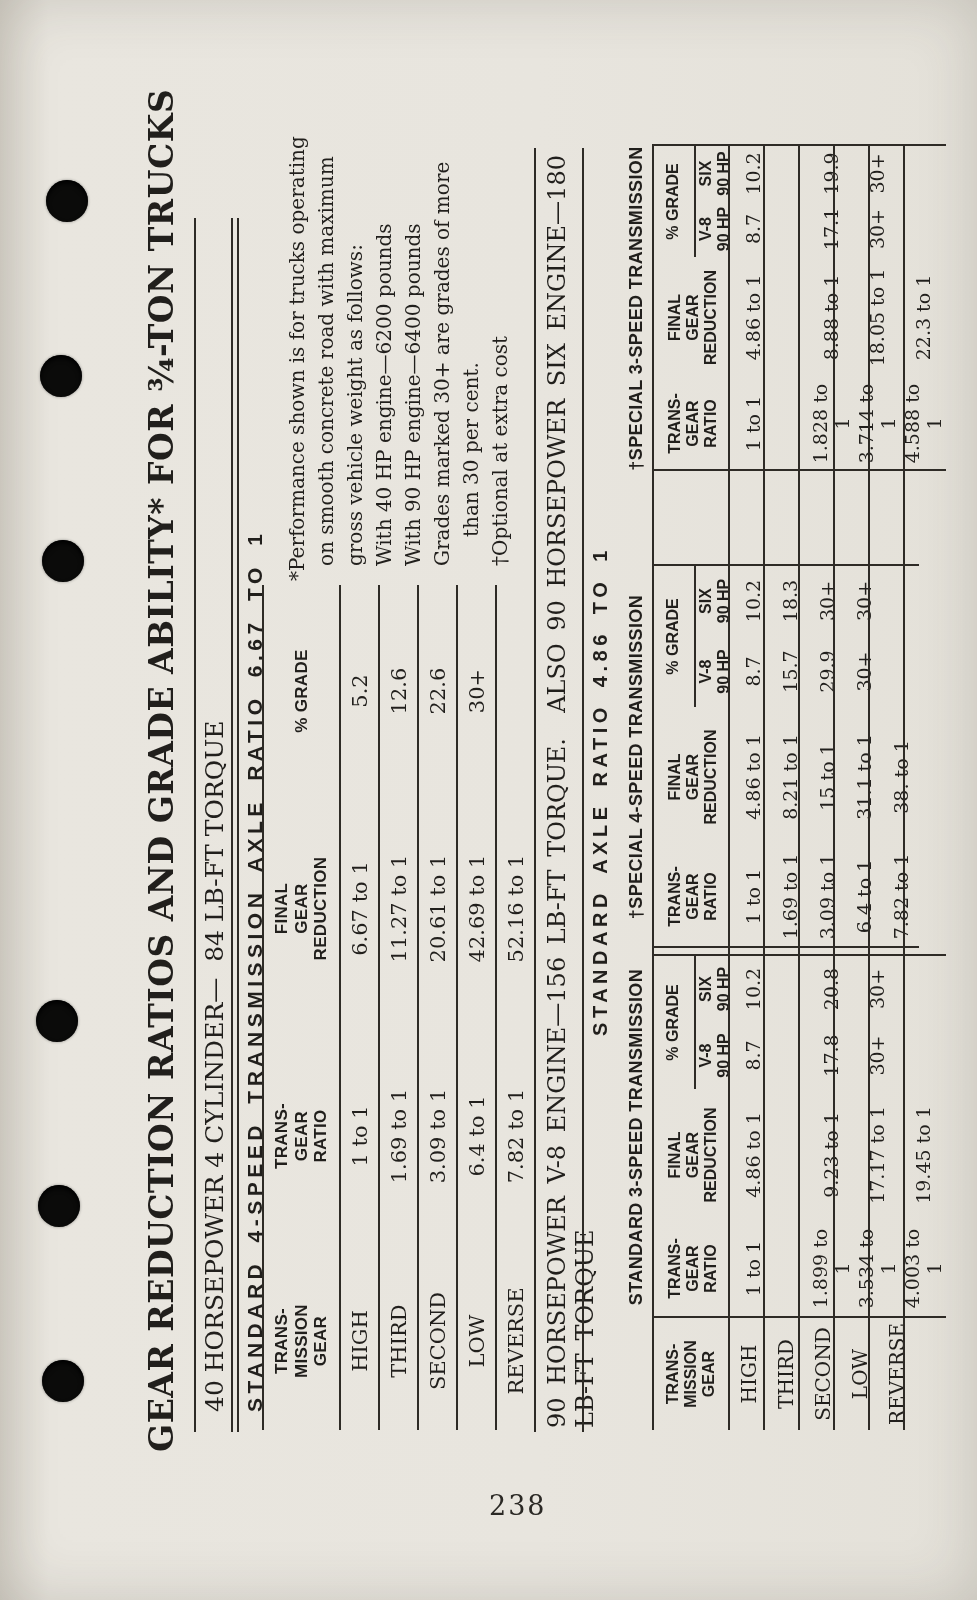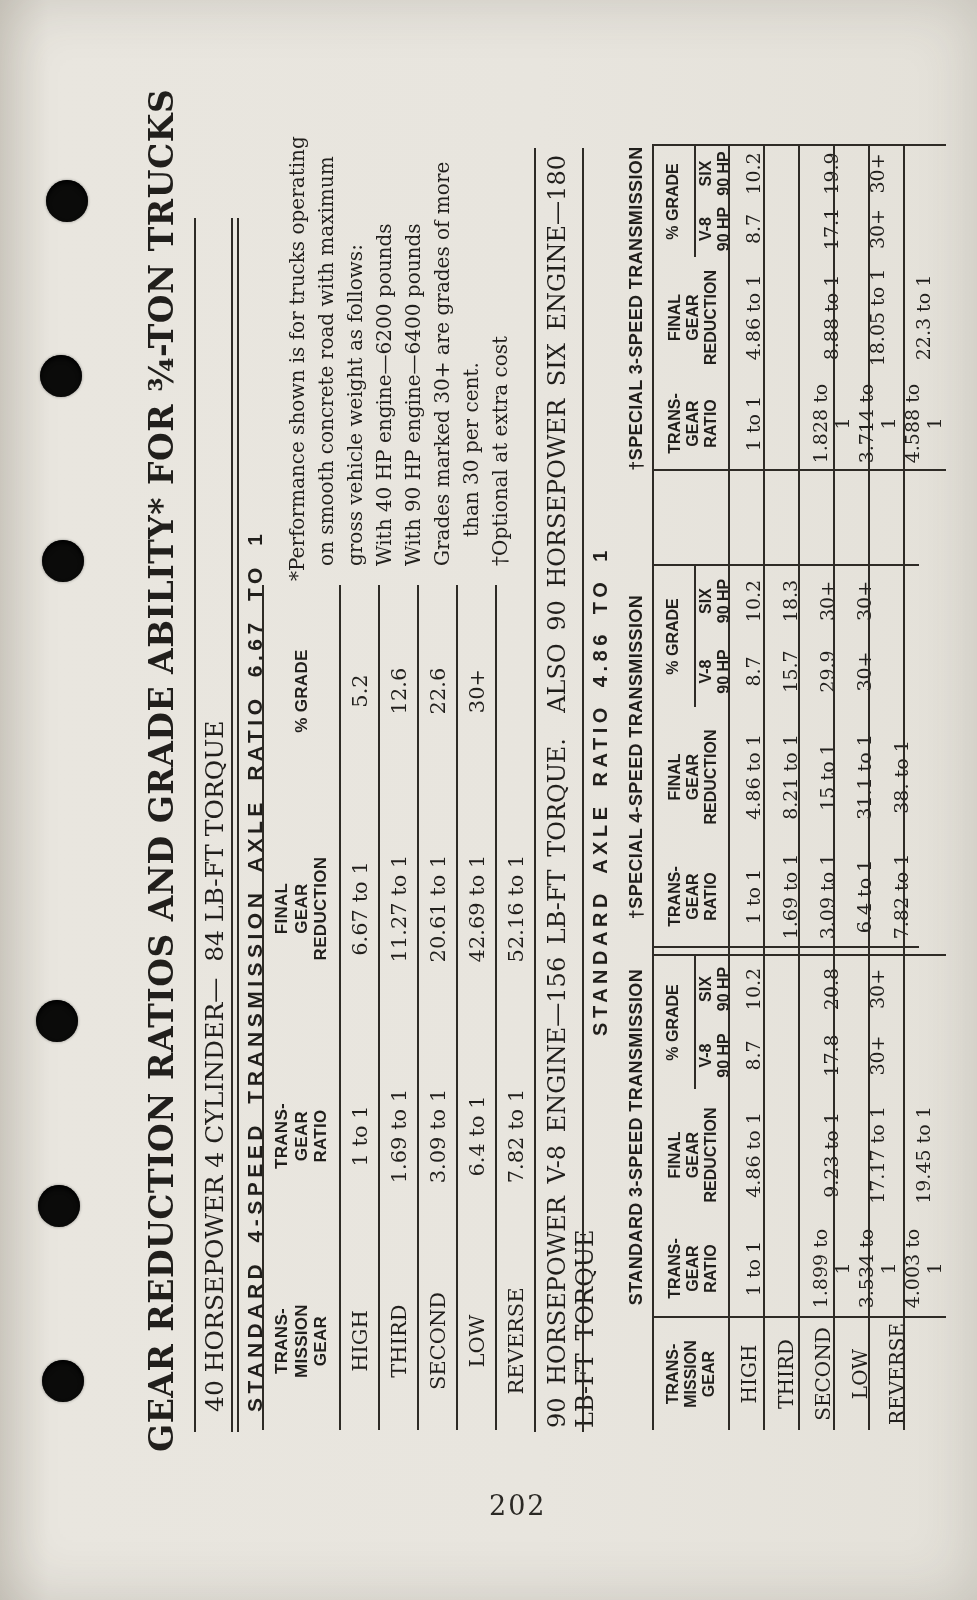--- a/index.html
+++ b/index.html
@@ -403,14 +403,14 @@
                 <td></td>
               </tr>
             </tbody>
           </table>
         </div>
       </div>
     </div>
 
   </div>
 
-  <div class="pagenum">202</div>
+  <div class="pagenum">238</div>
 </div>
 
 </body></html>

